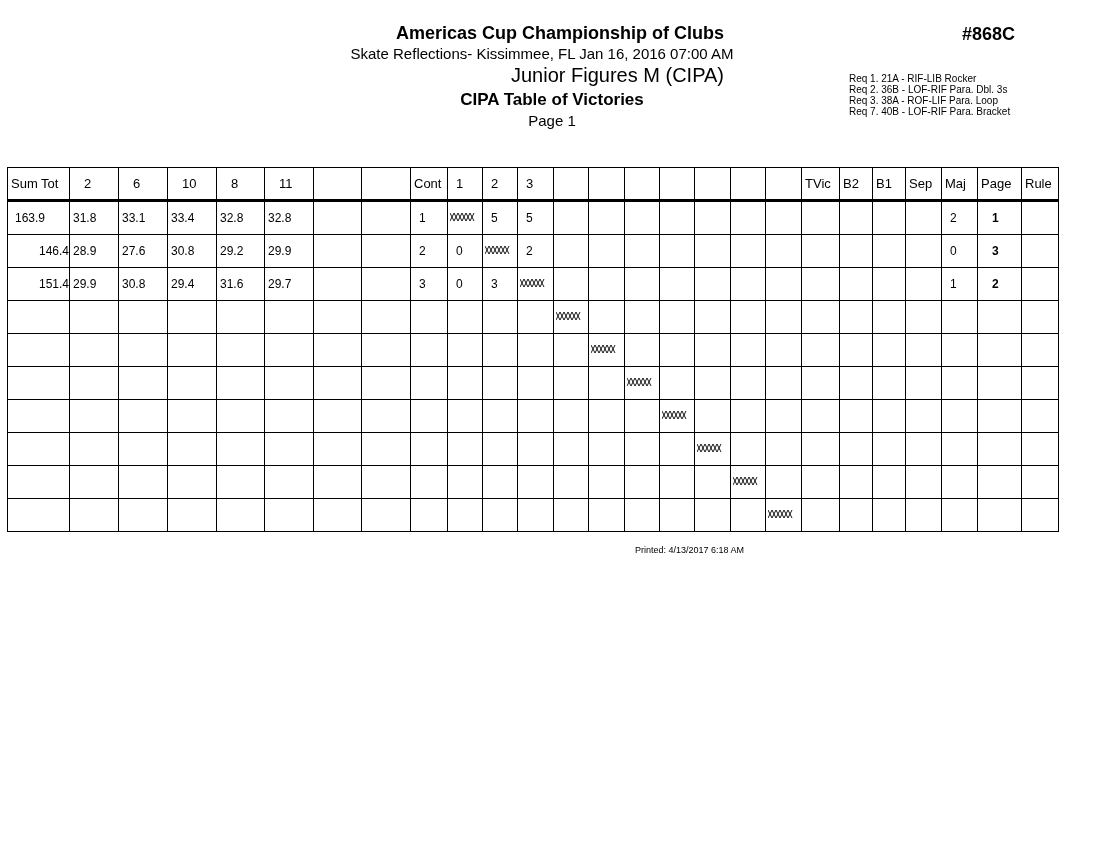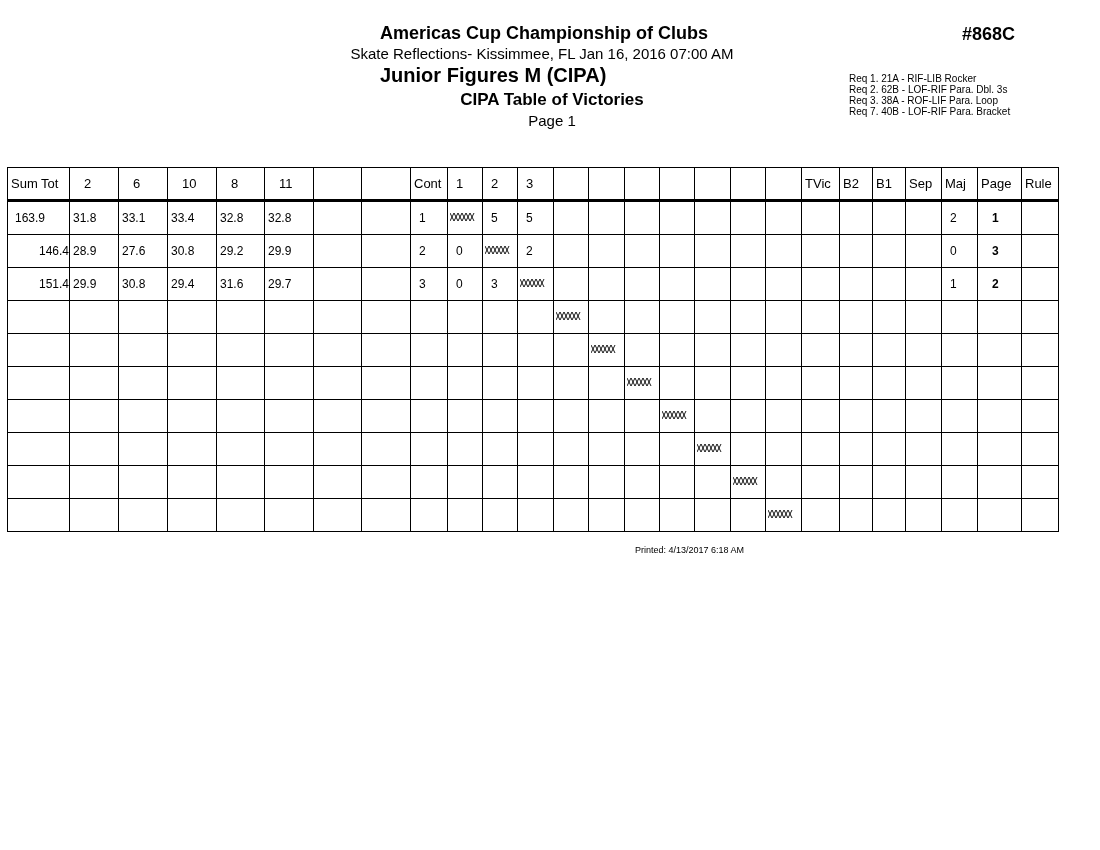--- a/index.html
+++ b/index.html
@@ -1,20 +1,20 @@
 <!DOCTYPE html>
 <html><head>
 <meta charset="utf-8">
 <style>
   html, body { margin:0; padding:0; background:#ffffff; }
   body { width:1100px; height:850px; position:relative; overflow:hidden; font-family:"Liberation Sans", sans-serif; color:#000; }
   .abs { position:absolute; }
-  #t1 { top:23px; left:380px; width:344px; text-align:left; font-size:18px; font-weight:bold; }
+  #t1 { top:23px; left:380px; width:344px; text-align:right; font-size:18px; font-weight:bold; }
   #t2 { top:45px; left:320px; width:444px; text-align:center; font-size:15px; }
-  #t3 { top:64px; left:380px; width:344px; text-align:left; font-size:20px; font-weight:bold; }
+  #t3 { top:64px; left:380px; width:344px; text-align:right; font-size:20px; font-weight:normal; }
   #t4 { top:90px; left:380px; width:344px; text-align:center; font-size:17px;font-weight:bold; }
   #t5 { top:112px; left:380px; width:344px; text-align:center; font-size:15px; }
   #event-code { top:24px; left:962px; font-size:18px; font-weight:bold; }
   #reqs { top:73px; left:849px; font-size:10px; line-height:11px; }
   #printed { top:545px; left:635px; font-size:9px; }
   table.grid { position:absolute; left:7px; top:167px; border-collapse:collapse; table-layout:fixed; }
   table.grid td { border:1px solid #000; height:32px; padding:0 0 0 3px; font-size:12px; vertical-align:middle; white-space:nowrap; overflow:hidden; }
   table.grid tr.hdr td { border-bottom:3px solid #000; height:31px; font-size:13px; }
   table.grid td.b { font-weight:bold; padding-left:14px; }
   table.grid td.n { padding-left:8px; }
@@ -25,21 +25,21 @@
 
 <div id="t1" class="abs">Americas Cup Championship of Clubs</div>
 <div id="t2" class="abs">Skate Reflections- Kissimmee, FL  Jan 16, 2016  07:00 AM</div>
 <div id="t3" class="abs">Junior Figures M (CIPA)</div>
 <div id="t4" class="abs">CIPA Table of Victories</div>
 <div id="t5" class="abs">Page 1</div>
 <div id="event-code" class="abs">#868C</div>
 
 <div id="reqs" class="abs">
   <div>Req  1.  21A - RIF-LIB Rocker</div>
-  <div>Req  2.  62B - LOF-RIF Para. Dbl. 3s</div>
+  <div>Req  2.  36B - LOF-RIF Para. Dbl. 3s</div>
   <div>Req  3.  38A - ROF-LIF Para. Loop</div>
   <div>Req  7.  40B - LOF-RIF Para. Bracket</div>
 </div>
 
 <table class="grid" id="victories-table">
   <colgroup id="cols">
       <col style="width: 62px;">
       <col style="width: 49px;">
       <col style="width: 49px;">
       <col style="width: 49px;">

